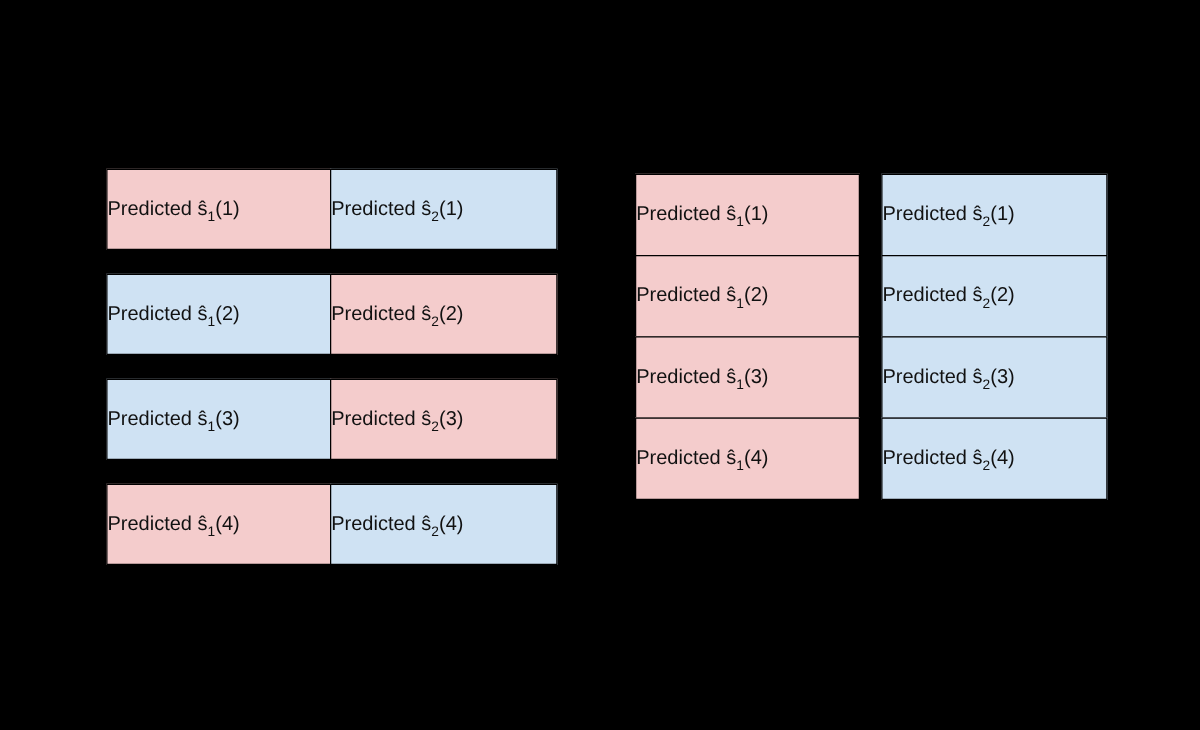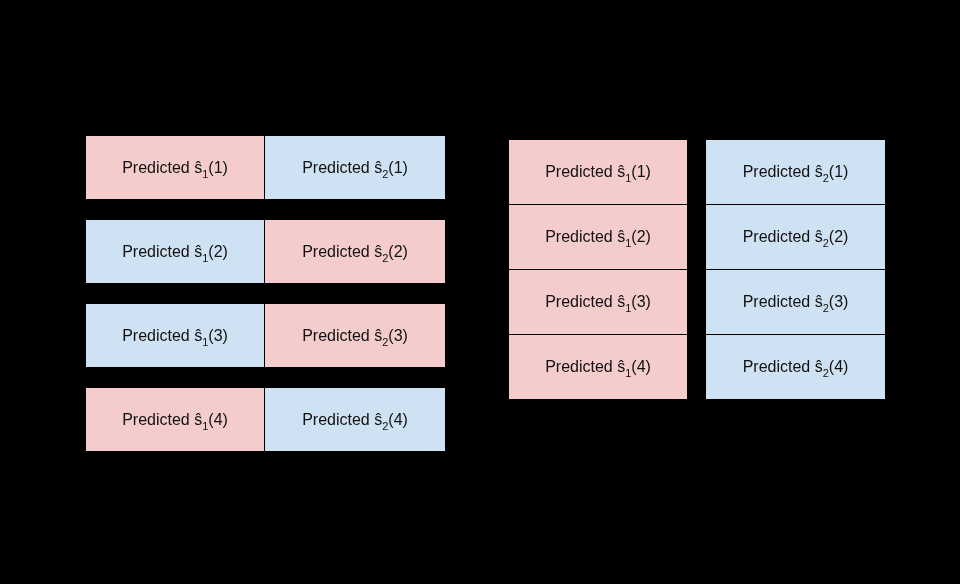--- a/index.html
+++ b/index.html
@@ -32,21 +32,20 @@
   
   .right-col { position: absolute; top: 139px; }
   .right-col.col-a { left: 508px; width: 180px; }
   .right-col.col-b { left: 705px; width: 181px; }
   .right-col .cell { width: 100%; height: 66px; }
   .right-col .cell + .cell { margin-top: -1px; }
 
   .cell {
     display: flex;
     align-items: center;
-    justify-content: center;
     border: 1px solid var(--border);
     color: var(--text);
     font-size: 16px;
     background: #888; 
   }
   .cell.pink { background: var(--pink); }
   .cell.blue { background: var(--blue); }
 
   .lbl { white-space: nowrap; }
   .sub {

